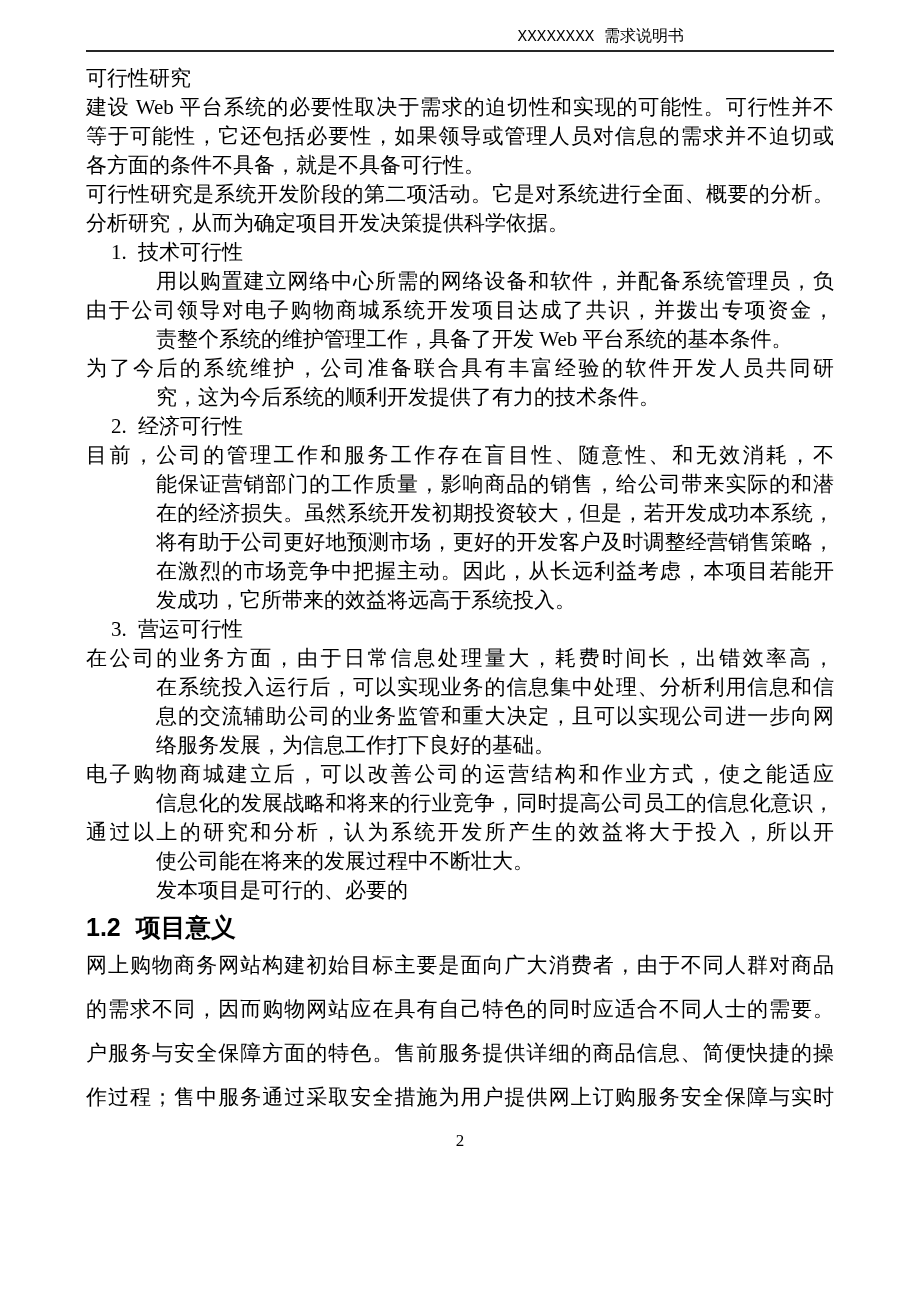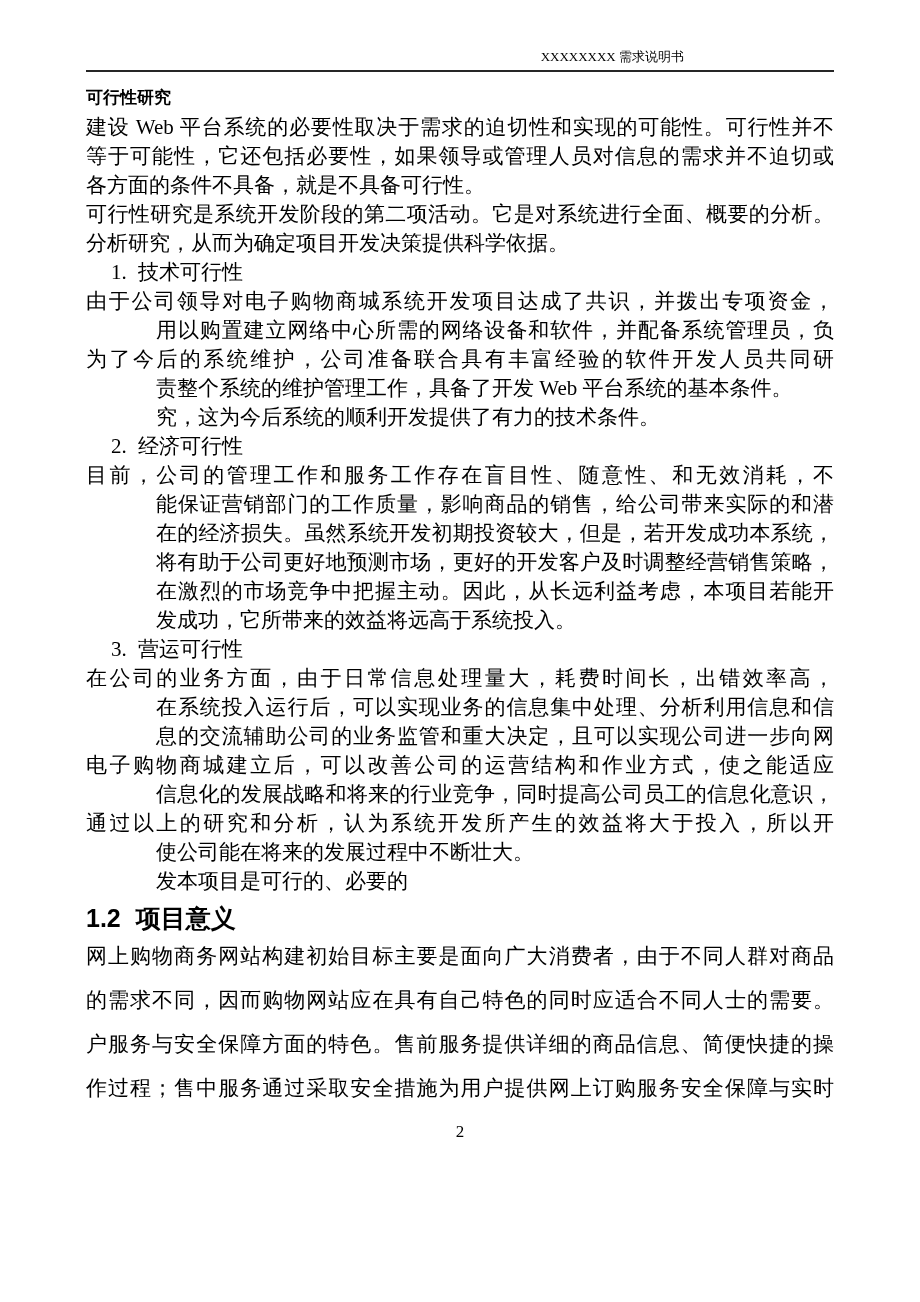--- a/index.html
+++ b/index.html
@@ -12,34 +12,35 @@
     overflow: hidden;
   }
   .page {
     box-sizing: border-box;
     width: 920px;
     height: 1302px;
     padding: 0 86px;
   }
   .header {
     box-sizing: border-box;
-    height: 72px;
+    height: 52px;
     border-bottom: 2px solid #262626;
     display: flex;
     align-items: flex-end;
     justify-content: flex-end;
     padding: 0 150px 3px 0;
-    font-size: 13px;
+    font-size: 16px;
     line-height: 20px;
+    font-family: Liberation Mono, monospace;
   }
   h1.doc-title {
     margin: 11px 0 0 0;
     font-family: "Liberation Sans", sans-serif;
-    font-weight: 700;
-    font-size: 17px;
+    font-weight: 400;
+    font-size: 21px;
     line-height: 30px;
   }
   .ln {
     white-space: pre-wrap;
     text-align: left;
   }
   .ln.fill {
     text-align: justify;
     text-align-last: justify;
   }
@@ -76,36 +77,37 @@
 
   <h1 class="doc-title">可行性研究</h1>
 
   <div class="sectionA" id="feasibility-lines">
       <div class="ln fill">建设 Web 平台系统的必要性取决于需求的迫切性和实现的可能性。可行性并不</div>
       <div class="ln fill">等于可能性，它还包括必要性，如果领导或管理人员对信息的需求并不迫切或</div>
       <div class="ln">各方面的条件不具备，就是不具备可行性。</div>
       <div class="ln fill">可行性研究是系统开发阶段的第二项活动。它是对系统进行全面、概要的分析。</div>
       <div class="ln">分析研究，从而为确定项目开发决策提供科学依据。</div>
       <div class="ln ind1">1. 技术可行性</div>
+      <div class="ln ind2 fill">用以购置建立网络中心所需的网络设备和软件，并配备系统管理员，负</div>
       <div class="ln fill">由于公司领导对电子购物商城系统开发项目达成了共识，并拨出专项资金，</div>
-      <div class="ln ind2 fill">用以购置建立网络中心所需的网络设备和软件，并配备系统管理员，负</div>
+      <div class="ln ind2">责整个系统的维护管理工作，具备了开发 Web 平台系统的基本条件。</div>
       <div class="ln fill">为了今后的系统维护，公司准备联合具有丰富经验的软件开发人员共同研</div>
-      <div class="ln ind2">责整个系统的维护管理工作，具备了开发 Web 平台系统的基本条件。</div>
       <div class="ln ind2">究，这为今后系统的顺利开发提供了有力的技术条件。</div>
       <div class="ln ind1">2. 经济可行性</div>
       <div class="ln fill">目前，公司的管理工作和服务工作存在盲目性、随意性、和无效消耗，不</div>
       <div class="ln ind2 fill">能保证营销部门的工作质量，影响商品的销售，给公司带来实际的和潜</div>
       <div class="ln ind2 fill">在的经济损失。虽然系统开发初期投资较大，但是，若开发成功本系统，</div>
       <div class="ln ind2 fill">将有助于公司更好地预测市场，更好的开发客户及时调整经营销售策略，</div>
       <div class="ln ind2 fill">在激烈的市场竞争中把握主动。因此，从长远利益考虑，本项目若能开</div>
       <div class="ln ind2">发成功，它所带来的效益将远高于系统投入。</div>
       <div class="ln ind1">3. 营运可行性</div>
       <div class="ln fill">在公司的业务方面，由于日常信息处理量大，耗费时间长，出错效率高，</div>
       <div class="ln ind2 fill">在系统投入运行后，可以实现业务的信息集中处理、分析利用信息和信</div>
       <div class="ln ind2 fill">息的交流辅助公司的业务监管和重大决定，且可以实现公司进一步向网</div>
+      <div class="ln ind2">络服务发展，为信息工作打下良好的基础。</div>
       <div class="ln fill">电子购物商城建立后，可以改善公司的运营结构和作业方式，使之能适应</div>
       <div class="ln ind2 fill">信息化的发展战略和将来的行业竞争，同时提高公司员工的信息化意识，</div>
       <div class="ln fill">通过以上的研究和分析，认为系统开发所产生的效益将大于投入，所以开</div>
       <div class="ln ind2">使公司能在将来的发展过程中不断壮大。</div>
       <div class="ln ind2">发本项目是可行的、必要的</div>
     </div>
 
   <h2 class="sub-heading">1.2 项目意义</h2>
 
   <div class="sectionB" id="significance-lines">

